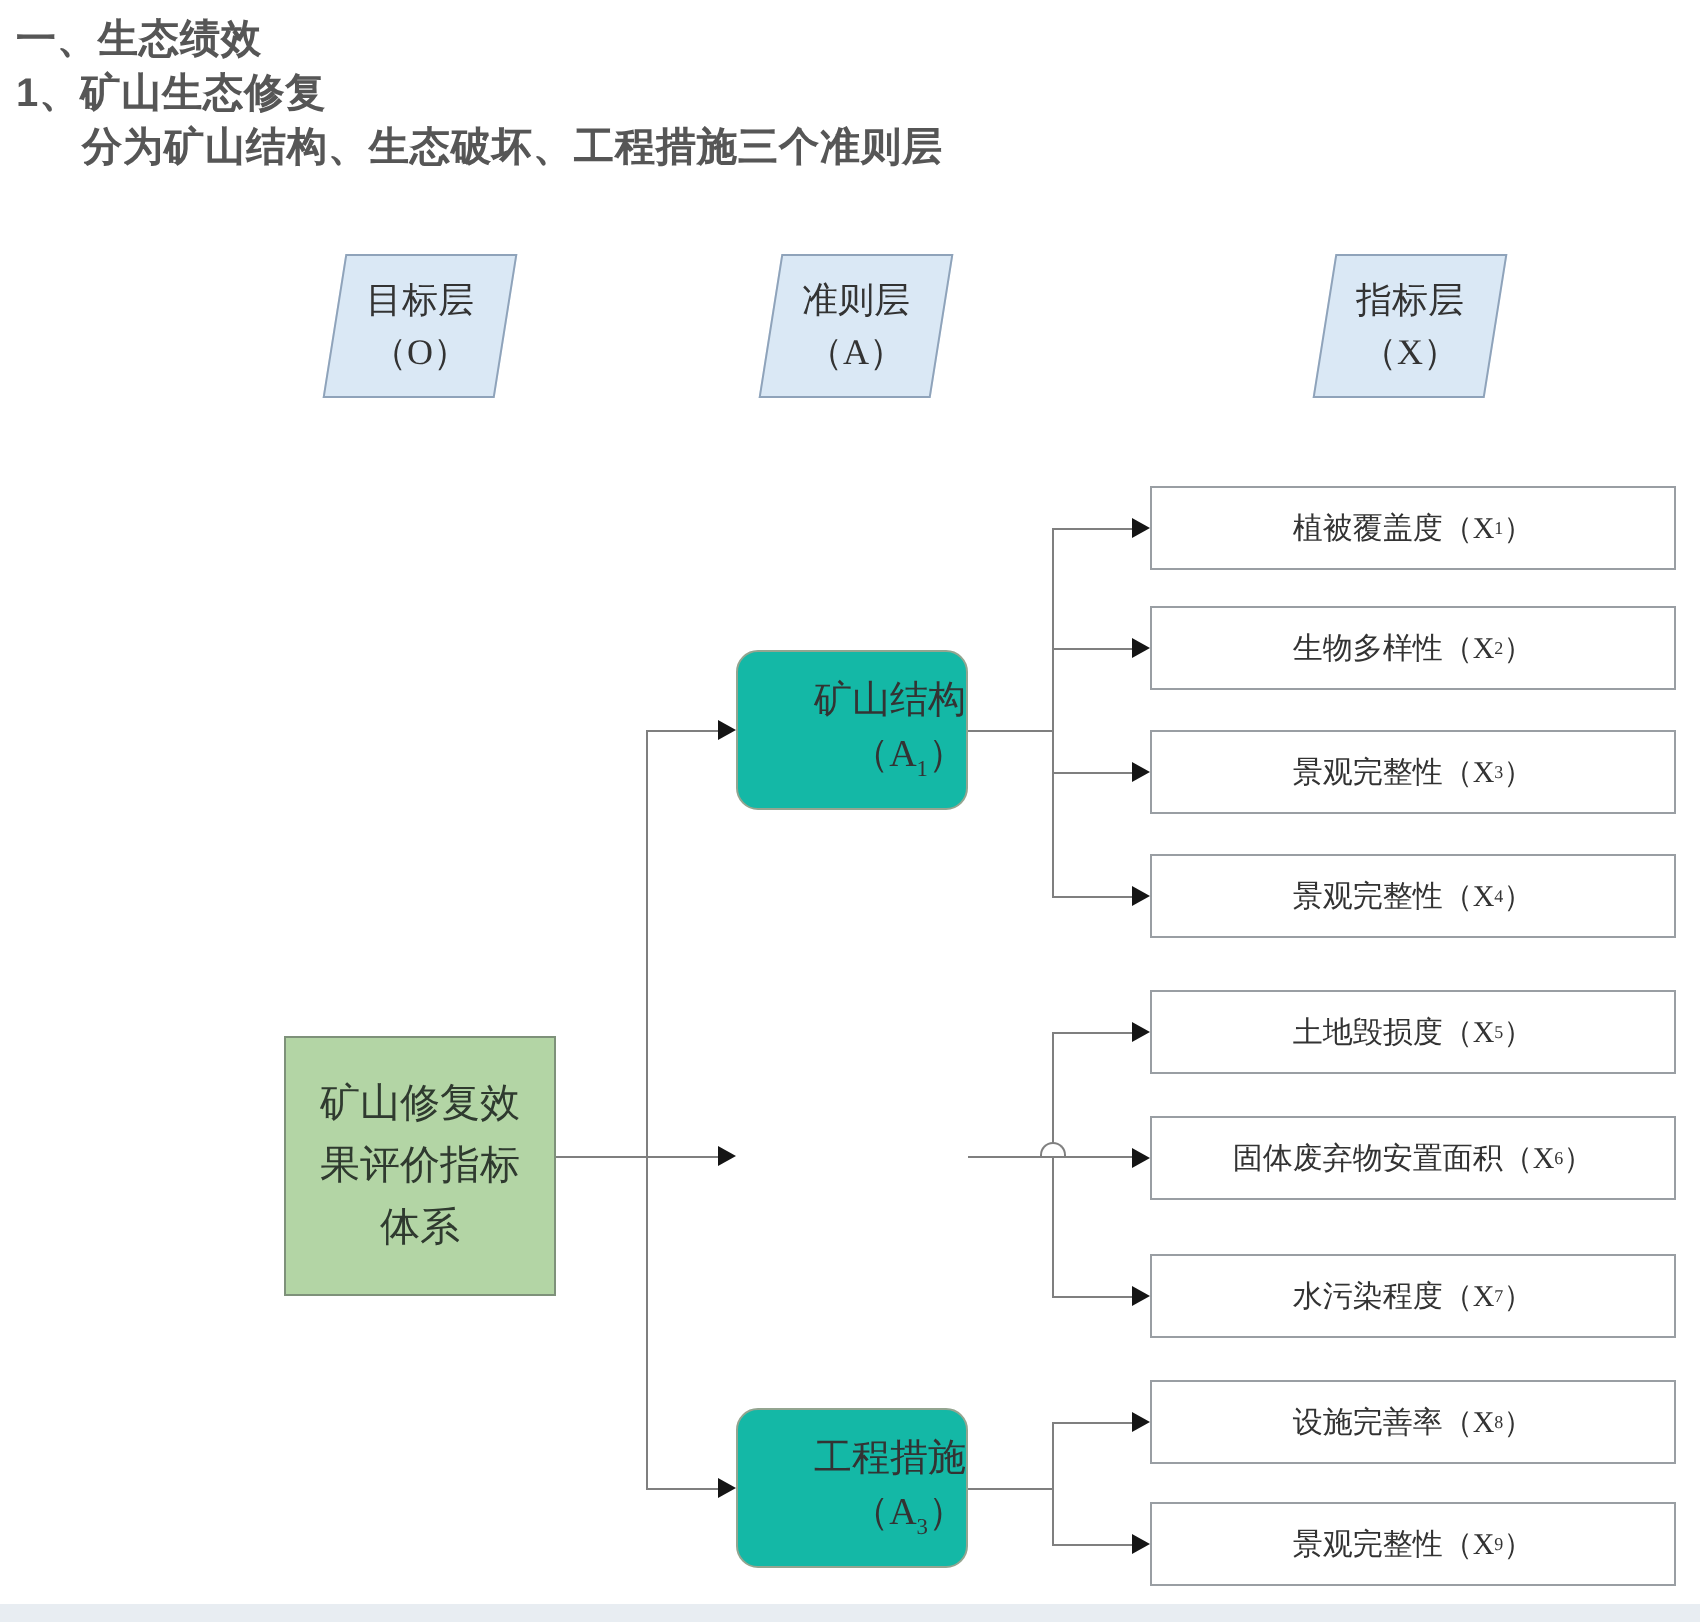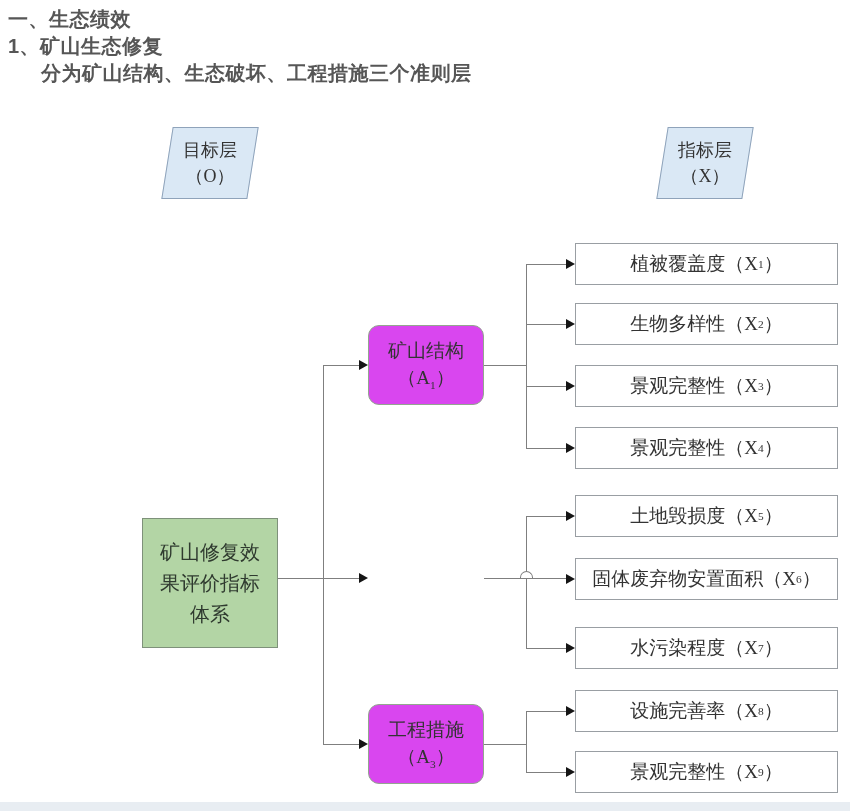--- a/index.html
+++ b/index.html
@@ -48,38 +48,38 @@
     text-align:center;
     font-family:"Liberation Serif","DejaVu Serif",serif;
     font-size:20px;line-height:1.55;color:#2f3a2f;
     white-space:pre-line;
   }
   
   .critbox{
     position:absolute;
     left:368px;width:116px;height:80px;
     box-sizing:border-box;
-    background:#d946ef;
+    background:#14b8a6;
     border:1px solid #93a590;
     border-radius:11px;
     display:flex;flex-direction:column;
-    align-items:center;justify-content:center;
+    align-items:flex-end;justify-content:center;
     font-family:"Liberation Serif","DejaVu Serif",serif;
     font-size:19px;line-height:1.4;color:#333;
   }
   
   .indbox{
     position:absolute;
     left:575px;width:263px;height:42px;
     box-sizing:border-box;
     background:#ffffff;
     border:1px solid #999ea3;
     display:flex;align-items:center;justify-content:center;
     font-family:"Liberation Serif","DejaVu Serif",serif;
-    font-size:19px;color:#333;
+    font-size:15px;color:#333;
     white-space:nowrap;
   }
   sub{font-size:0.6em;line-height:0;}
   
   .hl{position:absolute;height:1px;background:#7f7f7f;}
   .vl{position:absolute;width:1px;background:#7f7f7f;}
   .arrow-r{
     position:absolute;width:0;height:0;
     border-top:5px solid transparent;
     border-bottom:5px solid transparent;
@@ -106,20 +106,27 @@
 
   <div class="hline" style="left:8px;top:6px;">一、生态绩效</div>
   <div class="hline" style="left:8px;top:33px;">1、矿山生态修复</div>
   <div class="hline" style="left:41px;top:60px;">分为矿山结构、生态破坏、工程措施三个准则层</div>
 
   <div class="layer" style="left:167px;top:127px;">
     <div class="skewbg"></div>
     <div class="ltxt">
       <span>目标层</span>
       <span>（O）</span>
+    </div>
+  </div>
+  <div class="layer" style="left:385px;top:127px;">
+    <div class="skewbg"></div>
+    <div class="ltxt">
+      <span>准则层</span>
+      <span>（A）</span>
     </div>
   </div>
   <div class="layer" style="left:662px;top:127px;">
     <div class="skewbg"></div>
     <div class="ltxt">
       <span>指标层</span>
       <span>（X）</span>
     </div>
   </div>
 

